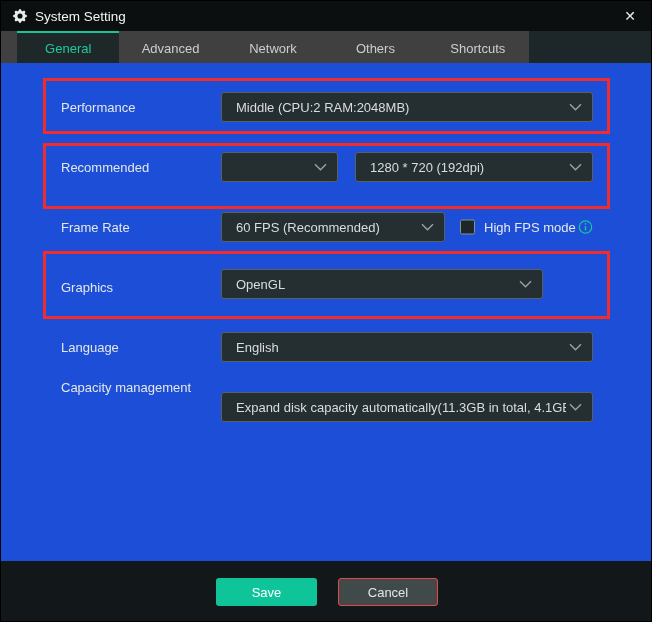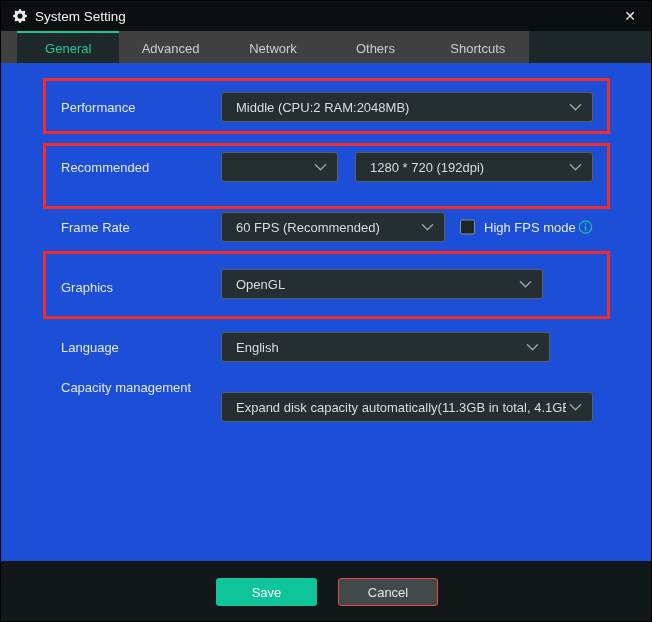--- a/index.html
+++ b/index.html
@@ -164,21 +164,21 @@
     <div class="dropdown" style="left:220px; top:192px; width:322px;margin-top:14px;">
       <span class="dd-text">OpenGL</span>
       <span class="dd-chevron">
         <svg width="13" height="8" viewBox="0 0 13 8">
             <path d="M1 1.2 L6.5 6.8 L12 1.2" fill="none" stroke="#9aa4a4" stroke-width="1.4"></path>
           </svg>
       </span>
     </div>
 
     <span class="row-label" style="top:284px;">Language</span>
-    <div class="dropdown" style="left:220px; top:269px; width:329px;">
+    <div class="dropdown" style="left:220px; top:269px; width:372px;">
       <span class="dd-text">English</span>
       <span class="dd-chevron">
         <svg width="13" height="8" viewBox="0 0 13 8">
             <path d="M1 1.2 L6.5 6.8 L12 1.2" fill="none" stroke="#9aa4a4" stroke-width="1.4"></path>
           </svg>
       </span>
     </div>
 
     <span class="row-label" style="top:324px;">Capacity management</span>
     <div class="dropdown" style="left:220px; top:329px; width:372px;">

